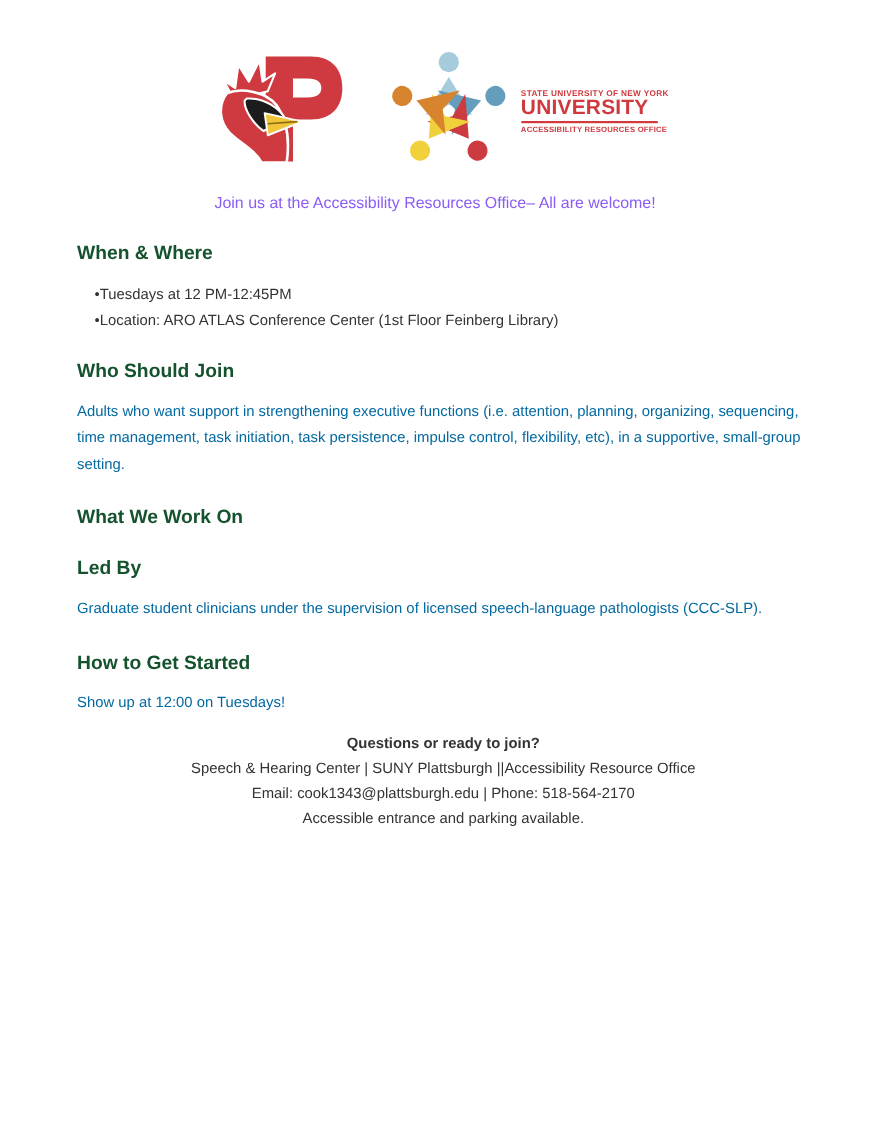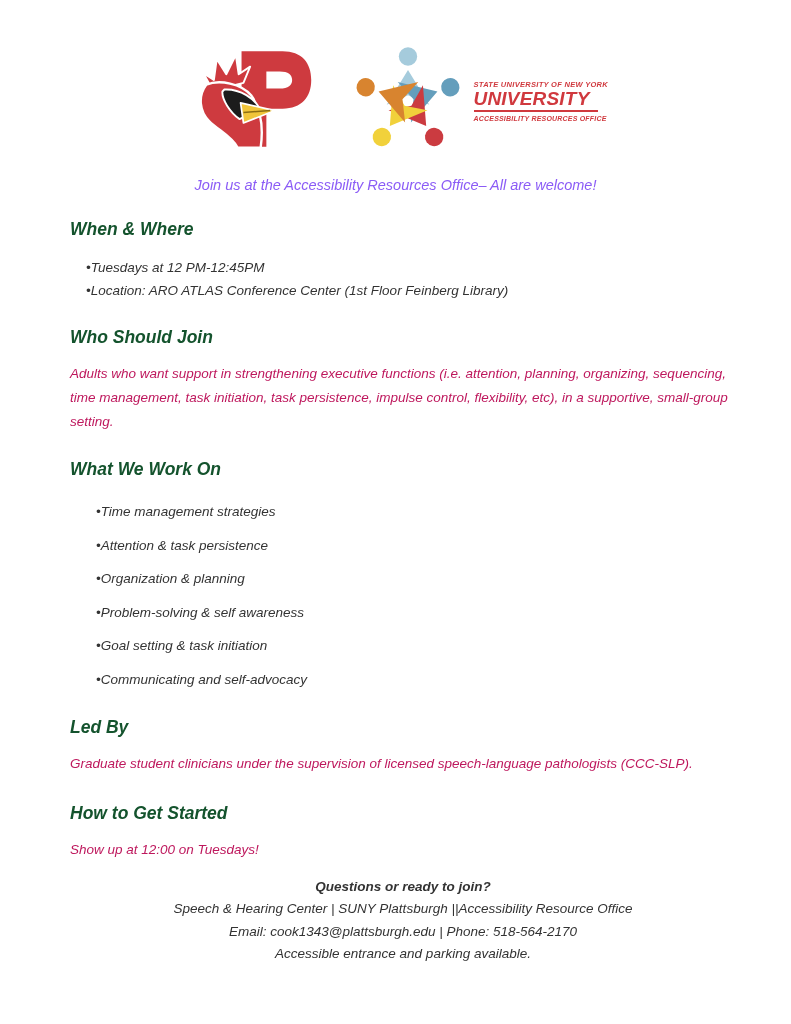--- a/index.html
+++ b/index.html
@@ -6,21 +6,20 @@
   html, body { margin: 0; padding: 0; background: #ffffff; }
   .page {
     width: 791px;
     height: 1024px;
     margin: 0 auto;
     background: #ffffff;
     font-family: "Liberation Sans", sans-serif;
     color: #333333;
     overflow: hidden;
     position: relative;
-    font-style: italic;
   }
 
   
   .logos {
     display: flex;
     justify-content: center;
     align-items: center;
     gap: 34px;
     padding-top: 42px;
     height: 160px;
@@ -61,21 +60,21 @@
   .h-when  { margin-top: 26px; }
   .h-who   { margin-top: 25px; }
   .h-what  { margin-top: 25px; }
   .h-led   { margin-top: 26px; }
   .h-how   { margin-top: 27px; }
 
   .body-text {
     font-size: 13.5px;
     line-height: 24px;
     margin: 14px 0 0 0;
-    color: #be185d;
+    color: #0369a1;
   }
 
   ul { list-style: none; margin: 16px; padding: 0; }
   .tight-list { margin-top: 16px; }
   .tight-list li { font-size: 13.5px; line-height: 23px; }
   .tight-list li::before { content: "\2022 "; }
 
   .spaced-list { margin-top: 20px; margin-left: 26px; }
   .spaced-list li { font-size: 13.5px; line-height: 23px; margin-bottom: 10.5px; }
   .spaced-list li::before { content: "\2022 "; }
@@ -161,28 +160,20 @@
       </ul>
     </section>
 
     <section>
       <h2 class="h-who">Who Should Join</h2>
       <p class="body-text">Adults who want support in strengthening executive functions (i.e. attention, planning, organizing, sequencing, time management, task initiation, task persistence, impulse control, flexibility, etc),  in a supportive, small-group setting.</p>
     </section>
 
     <section>
       <h2 class="h-what">What We Work On</h2>
-      <ul class="spaced-list">
-        <li>Time management strategies</li>
-        <li>Attention &amp; task persistence</li>
-        <li>Organization &amp; planning</li>
-        <li>Problem-solving &amp; self awareness</li>
-        <li>Goal setting &amp; task initiation</li>
-        <li>Communicating and self-advocacy</li>
-      </ul>
     </section>
 
     <section>
       <h2 class="h-led">Led By</h2>
       <p class="body-text">Graduate student clinicians under the supervision of licensed speech-language pathologists (CCC-SLP).</p>
     </section>
 
     <section>
       <h2 class="h-how">How to Get Started</h2>
       <p class="body-text">Show up at 12:00 on Tuesdays!</p>

